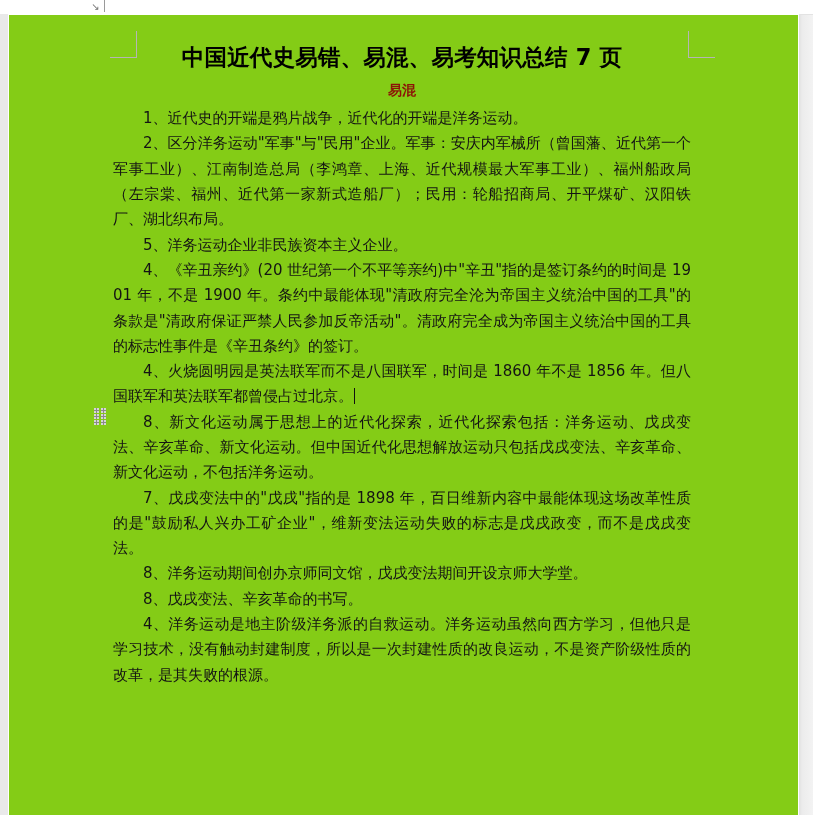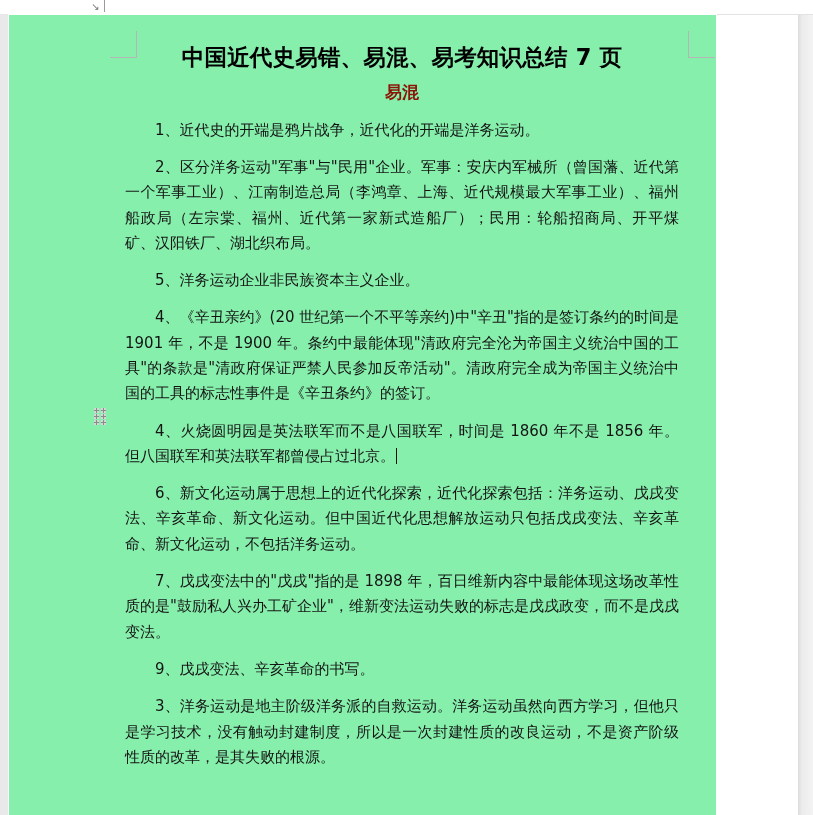--- a/index.html
+++ b/index.html
@@ -48,23 +48,23 @@
     position: absolute;
     left: 104px; top: 0px;
     width: 1px; height: 12px;
     background: #9a9a9a;
   }
 
   
   .page {
     position: absolute;
     left: 9px; top: 15px;
-    width: 707px;
+    width: 789px;
     height: 800px;
-    background: #86efac;
+    background: #84cc16;
     box-shadow: 0 0 0 1px #ffffff;
   }
   .page-right-shade {
     position: absolute;
     left: 798px; top: 15px;
     width: 15px; height: 800px;
     background: linear-gradient(to right, #dcdcdc 0px, #ececec 4px, #f3f3f3 15px);
   }
 
   
@@ -120,34 +120,34 @@
     font-weight: bold;
     color: #000000;
     text-align: center;
     letter-spacing: 0.2px;
     margin: 0 0 9px 0;
     line-height: 1.25;
   }
 
   .section-heading {
     font-family: "DejaVu Sans", "Liberation Sans", sans-serif;
-    font-size: 17px;
+    font-size: 14px;
     font-weight: bold;
     color: #8c1407;
     text-align: center;
     margin: 3px 0 5px 0;
     line-height: 1.5;
   }
 
   .para {
     font-family: "DejaVu Sans", "Liberation Sans", sans-serif;
     font-size: 15px;
     color: #141414;
     line-height: 25.3px;
-    margin: 12px;
+    margin: 0;
     text-align: justify;
     text-justify: inter-ideograph;
     text-indent: 30px;
     word-break: break-all;
   }
 
   .caret-inline {
     display: inline-block;
     width: 1px;
     height: 16px;
@@ -189,22 +189,23 @@
 
       <h1 class="doc-title">中国近代史易错、易混、易考知识总结 7 页</h1>
 
       <div class="section-heading">易混</div>
 
       <p class="para">1、近代史的开端是鸦片战争，近代化的开端是洋务运动。</p>
       <p class="para">2、区分洋务运动"军事"与"民用"企业。军事：安庆内军械所（曾国藩、近代第一个军事工业）、江南制造总局（李鸿章、上海、近代规模最大军事工业）、福州船政局（左宗棠、福州、近代第一家新式造船厂）；民用：轮船招商局、开平煤矿、汉阳铁厂、湖北织布局。</p>
       <p class="para">5、洋务运动企业非民族资本主义企业。</p>
       <p class="para">4、《辛丑亲约》(20 世纪第一个不平等亲约)中"辛丑"指的是签订条约的时间是 1901 年，不是 1900 年。条约中最能体现"清政府完全沦为帝国主义统治中国的工具"的条款是"清政府保证严禁人民参加反帝活动"。清政府完全成为帝国主义统治中国的工具的标志性事件是《辛丑条约》的签订。</p>
       <p class="para"><span>4、火烧圆明园是英法联军而不是八国联军，时间是 1860 年不是 1856 年。但八国联军和英法联军都曾侵占过北京。</span><span class="caret-inline"></span></p>
-      <p class="para">6、新文化运动属于思想上的近代化探索，近代化探索包括：洋务运动、戊戌变法、辛亥革命、新文化运动。但中国近代化思想解放运动只包括戊戌变法、辛亥革命、新文化运动，不包括洋务运动。</p>
+      <p class="para">8、新文化运动属于思想上的近代化探索，近代化探索包括：洋务运动、戊戌变法、辛亥革命、新文化运动。但中国近代化思想解放运动只包括戊戌变法、辛亥革命、新文化运动，不包括洋务运动。</p>
       <p class="para">7、戊戌变法中的"戊戌"指的是 1898 年，百日维新内容中最能体现这场改革性质的是"鼓励私人兴办工矿企业"，维新变法运动失败的标志是戊戌政变，而不是戊戌变法。</p>
-
-
-      <p class="para">9、戊戌变法、辛亥革命的书写。</p>
-      <p class="para">3、洋务运动是地主阶级洋务派的自救运动。洋务运动虽然向西方学习，但他只是学习技术，没有触动封建制度，所以是一次封建性质的改良运动，不是资产阶级性质的改革，是其失败的根源。</p>
+      <p class="para">8、洋务运动期间创办京师同文馆，戊戌变法期间开设京师大学堂。</p>
+
+
+      <p class="para">8、戊戌变法、辛亥革命的书写。</p>
+      <p class="para">4、洋务运动是地主阶级洋务派的自救运动。洋务运动虽然向西方学习，但他只是学习技术，没有触动封建制度，所以是一次封建性质的改良运动，不是资产阶级性质的改革，是其失败的根源。</p>
 
     </div>
   </div>
 </div>
 
 </body></html>

